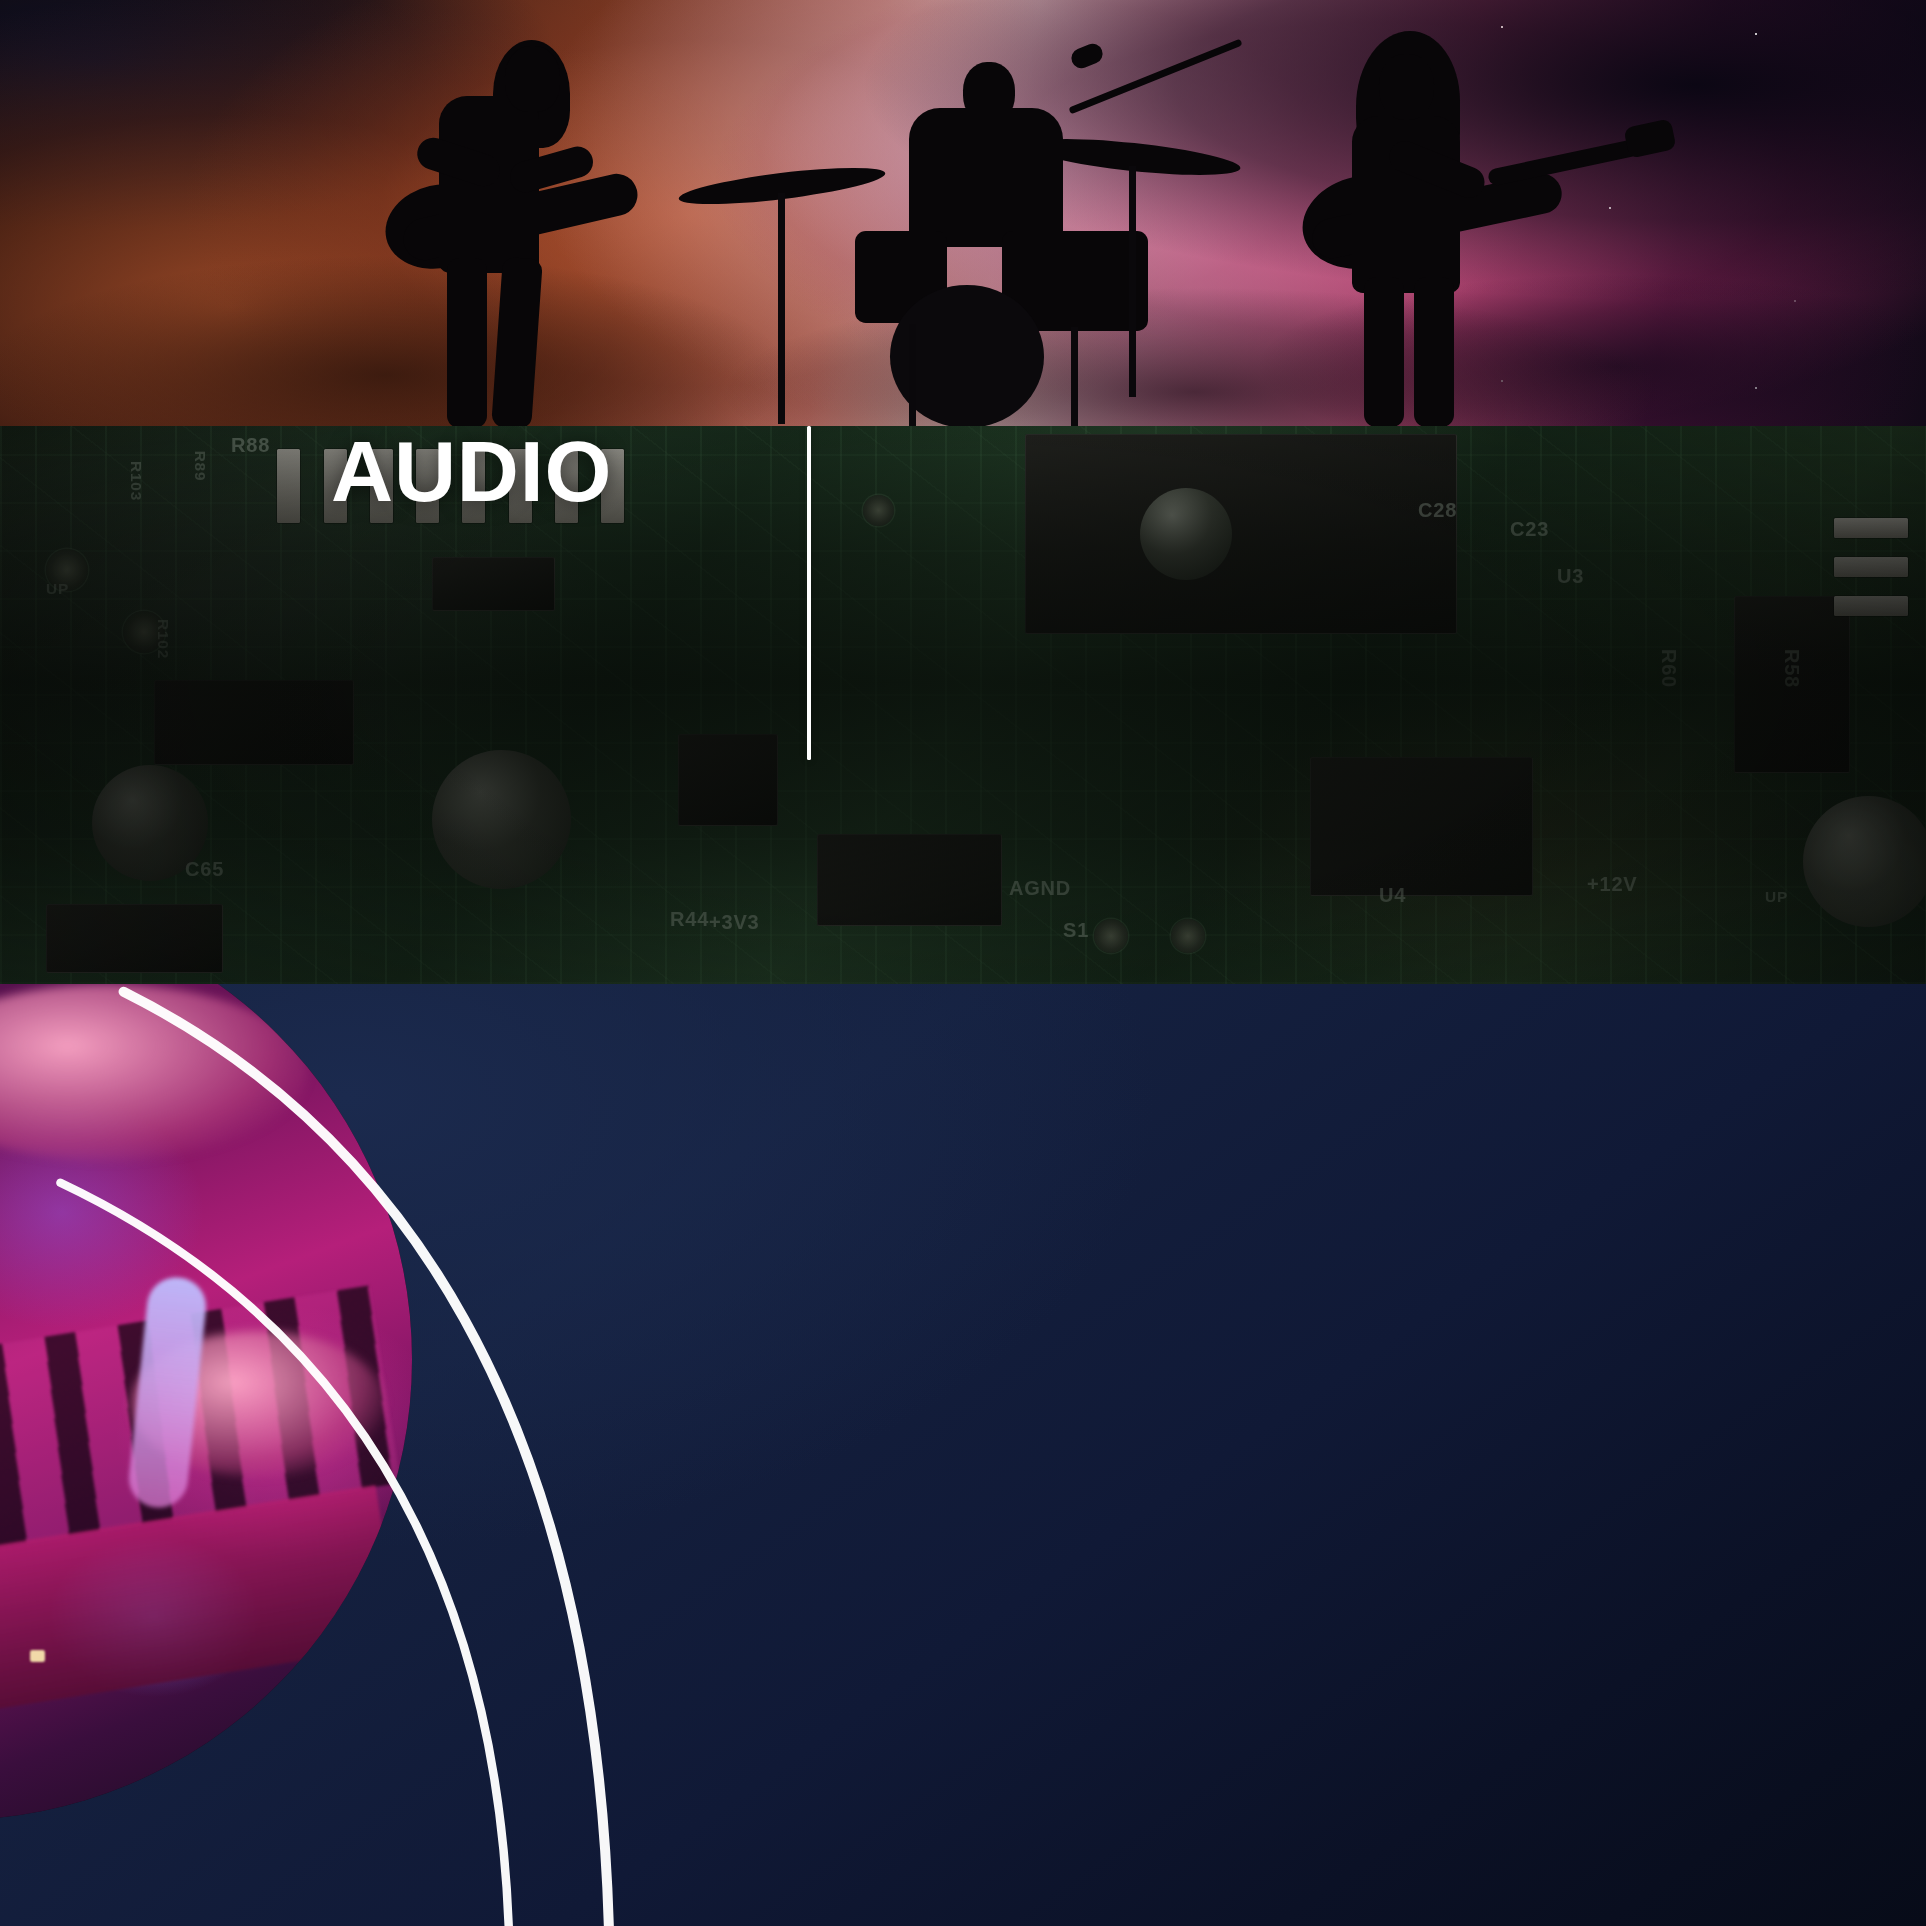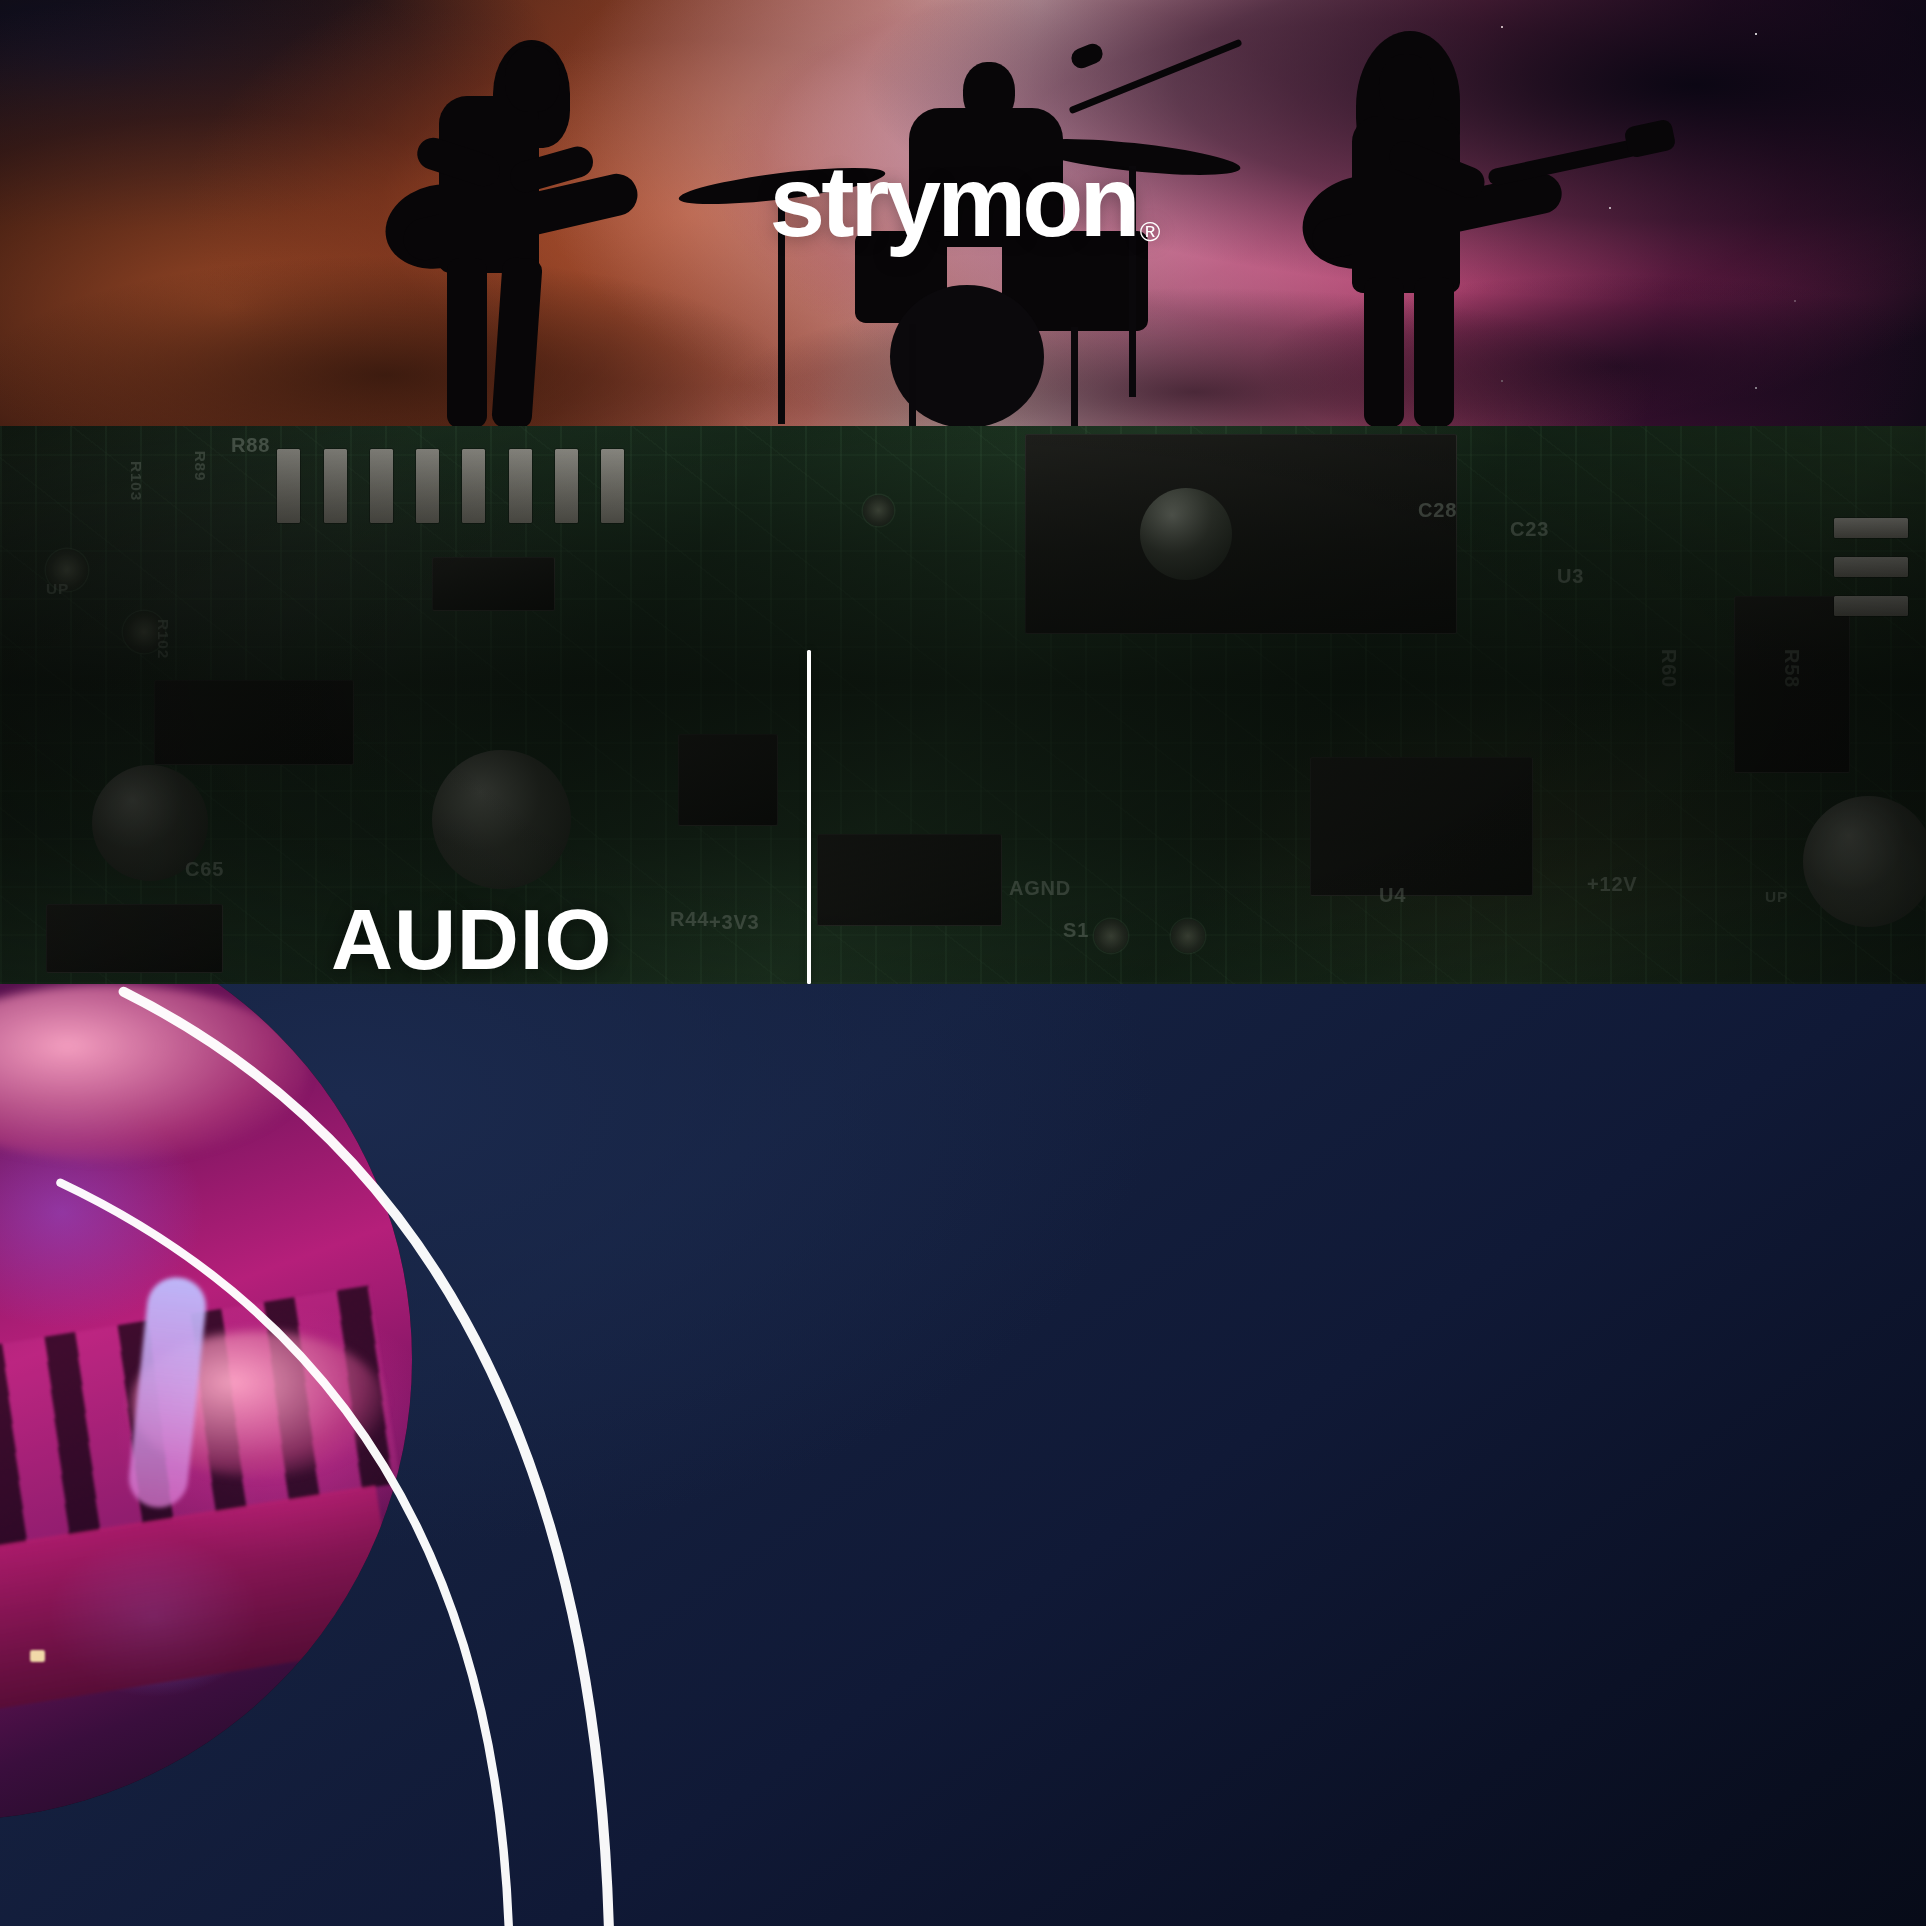--- a/index.html
+++ b/index.html
@@ -147,21 +147,21 @@
     background:
       linear-gradient(180deg, rgba(6,8,6,.30) 0%, rgba(6,8,6,.62) 22%, rgba(5,7,5,.80) 46%, rgba(5,7,5,.68) 74%, rgba(6,9,6,.42) 100%);
   }
   .pcb-vignette {
     position:absolute; inset:0;
     background:radial-gradient(ellipse 90% 130% at 50% 45%, rgba(0,0,0,0) 30%, rgba(0,0,0,.55) 100%);
   }
 
   .qual-row {
     position:absolute; left:0; top:0; width:1814px; height:558px;
-    display:flex; align-items:flex-end; z-index:5;
+    display:flex; align-items:flex-start; z-index:5;
   }
   .qual-title {
     width:462px; margin-left:331px; color:#fff;
     font-size:86px; font-weight:700; line-height:1.05; letter-spacing:0.8px;
     text-transform:uppercase; text-align:left;
     text-shadow:0 2.3px 20px rgba(0,0,0,.55);
   }
   .qual-divider {
     width:3.9px; height:334px; background:#fff; margin:0 40px 0 14px; flex:none;
     border-radius:1.5px; box-shadow:0 0 7.7px rgba(0,0,0,.3);
@@ -264,21 +264,20 @@
     <div class="sil sil-g2-neck"></div>
     <div class="sil sil-g2-head2"></div>
     <div class="sil sil-g2-hair"></div>
     <div class="sil sil-g2-torso"></div>
     <div class="sil sil-g2-head"></div>
     <div class="sil sil-g2-arm"></div>
     <div class="sil sil-g2-leg1"></div>
     <div class="sil sil-g2-leg2"></div>
   </div>
 
-  <div class="hero-logo"><span>strymon</span><span class="reg">®</span></div>
 </div>
 
 <div class="pcb">
   <div class="pcb-base"></div>
   <div class="pcb-traces"></div>
 
   <div class="pcb-parts">
     <div class="chip" style="left:1025px;top:7.7px;width:432px;height:200px;"></div>
     <div class="chip" style="left:154px;top:254px;width:200px;height:85px;"></div>
     <div class="chip" style="left:432px;top:131px;width:123px;height:54px;"></div>

